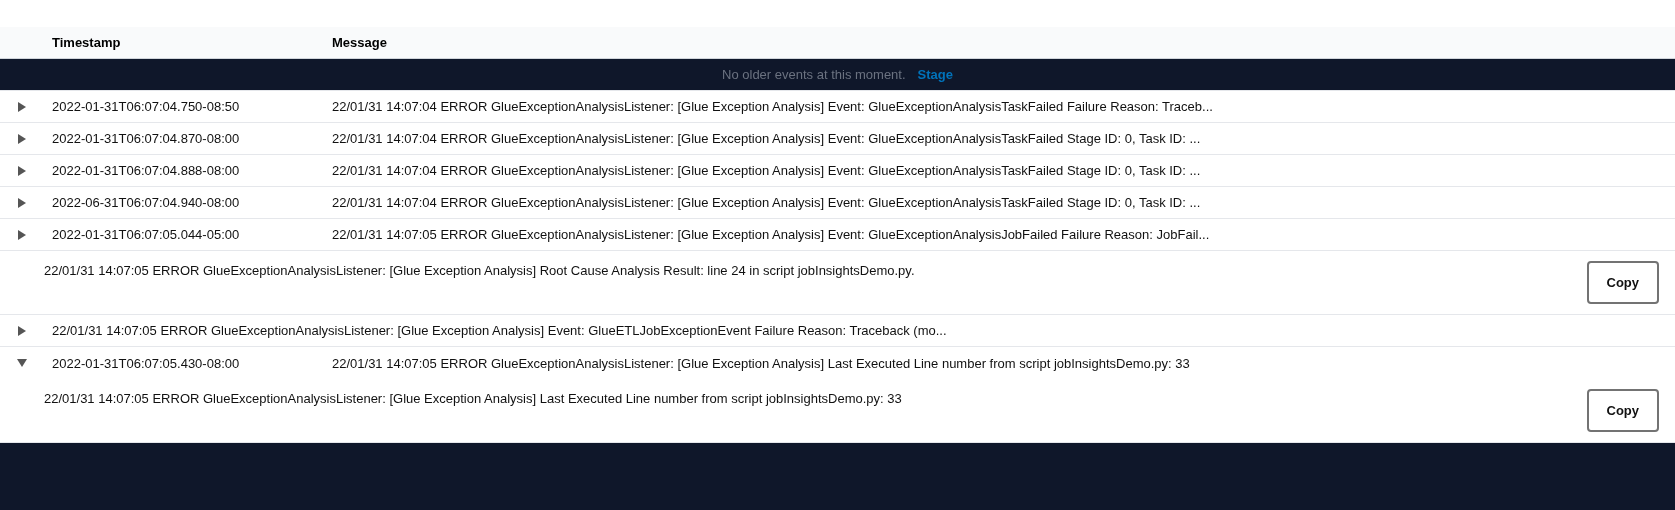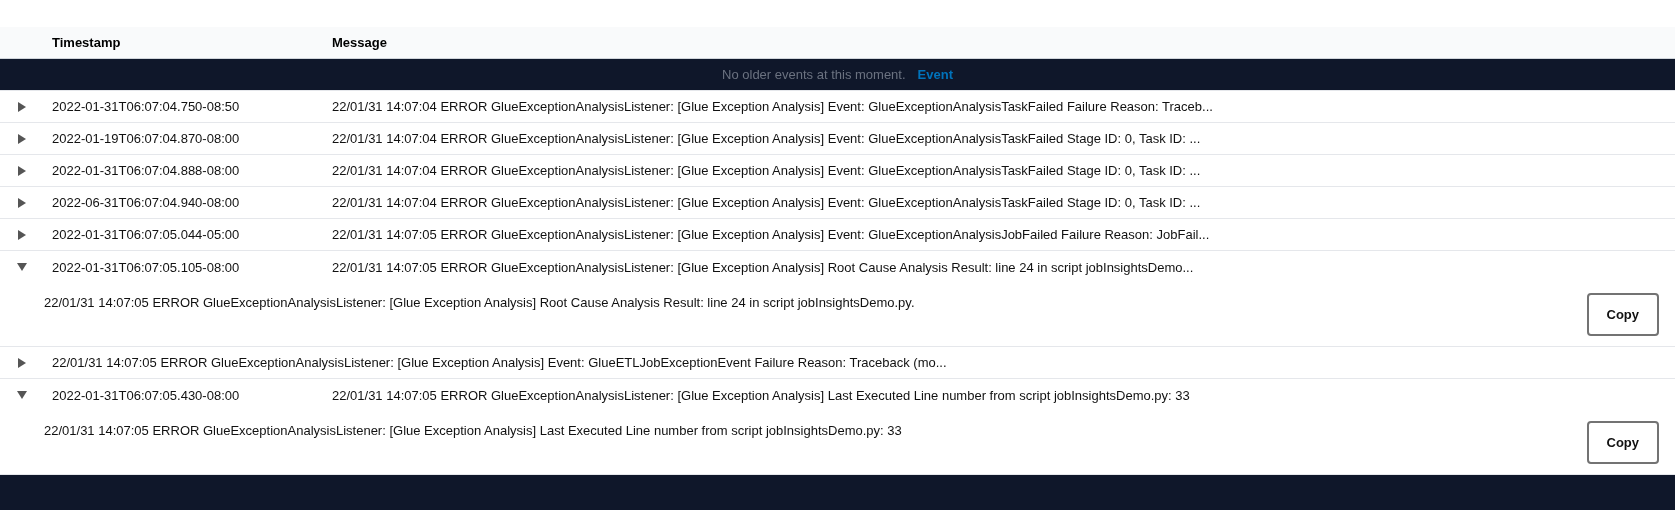--- a/index.html
+++ b/index.html
@@ -149,36 +149,36 @@
 <div class="table-container">
 
   <div class="table-header">
     <div class="col-expand"></div>
     <div class="col-timestamp">Timestamp</div>
     <div class="col-message">Message</div>
   </div>
 
   <div class="no-older-row">
     <span>No older events at this moment.</span>
-    <a class="retry-link">Event</a>
+    <a class="retry-link">Stage</a>
   </div>
 
   <div class="data-row">
     <div class="expand-btn col-expand">
         <span class="tri-right"></span>
       </div>
     <div class="timestamp-cell">2022-01-31T06:07:04.750-08:50</div>
     <div class="message-cell">22/01/31 14:07:04 ERROR GlueExceptionAnalysisListener: [Glue Exception Analysis] Event: GlueExceptionAnalysisTaskFailed Failure Reason: Traceb...</div>
   </div>
 
   <div class="data-row">
     <div class="expand-btn col-expand">
         <span class="tri-right"></span>
       </div>
-    <div class="timestamp-cell">2022-01-19T06:07:04.870-08:00</div>
+    <div class="timestamp-cell">2022-01-31T06:07:04.870-08:00</div>
     <div class="message-cell">22/01/31 14:07:04 ERROR GlueExceptionAnalysisListener: [Glue Exception Analysis] Event: GlueExceptionAnalysisTaskFailed Stage ID: 0, Task ID: ...</div>
   </div>
 
   <div class="data-row">
     <div class="expand-btn col-expand">
         <span class="tri-right"></span>
       </div>
     <div class="timestamp-cell">2022-01-31T06:07:04.888-08:00</div>
     <div class="message-cell">22/01/31 14:07:04 ERROR GlueExceptionAnalysisListener: [Glue Exception Analysis] Event: GlueExceptionAnalysisTaskFailed Stage ID: 0, Task ID: ...</div>
   </div>
@@ -193,27 +193,20 @@
 
 
   <div class="data-row">
     <div class="expand-btn col-expand">
         <span class="tri-right"></span>
       </div>
     <div class="timestamp-cell">2022-01-31T06:07:05.044-05:00</div>
     <div class="message-cell">22/01/31 14:07:05 ERROR GlueExceptionAnalysisListener: [Glue Exception Analysis] Event: GlueExceptionAnalysisJobFailed Failure Reason: JobFail...</div>
   </div>
 
-  <div class="data-row expanded-parent">
-    <div class="expand-btn col-expand">
-        <span class="tri-down"></span>
-      </div>
-    <div class="timestamp-cell">2022-01-31T06:07:05.105-08:00</div>
-    <div class="message-cell">22/01/31 14:07:05 ERROR GlueExceptionAnalysisListener: [Glue Exception Analysis] Root Cause Analysis Result: line 24 in script jobInsightsDemo...</div>
-  </div>
   <div class="expanded-content">
     <div class="expanded-inner">
       <div class="expanded-text">22/01/31 14:07:05 ERROR GlueExceptionAnalysisListener: [Glue Exception Analysis] Root Cause Analysis Result: line 24 in script jobInsightsDemo.py.</div>
       <button class="copy-btn">Copy</button>
     </div>
   </div>
 
   <div class="data-row">
     <div class="expand-btn col-expand">
         <span class="tri-right"></span>

